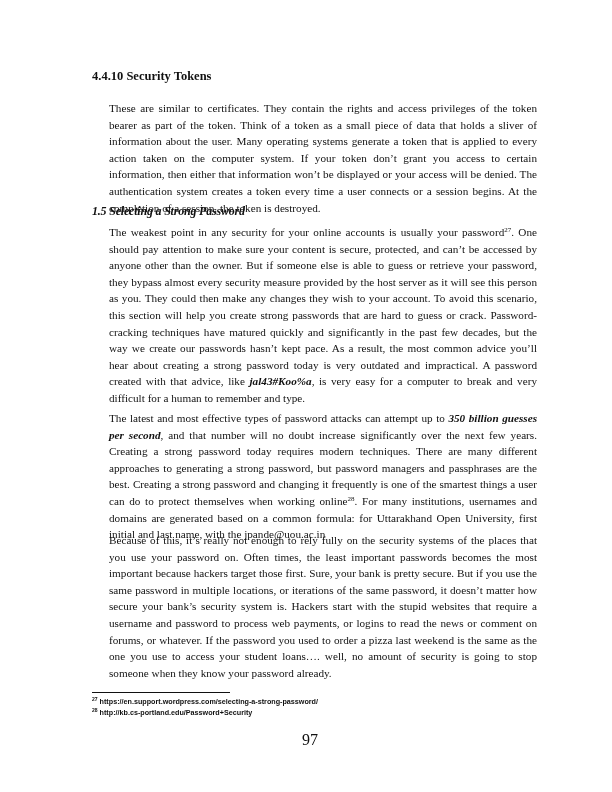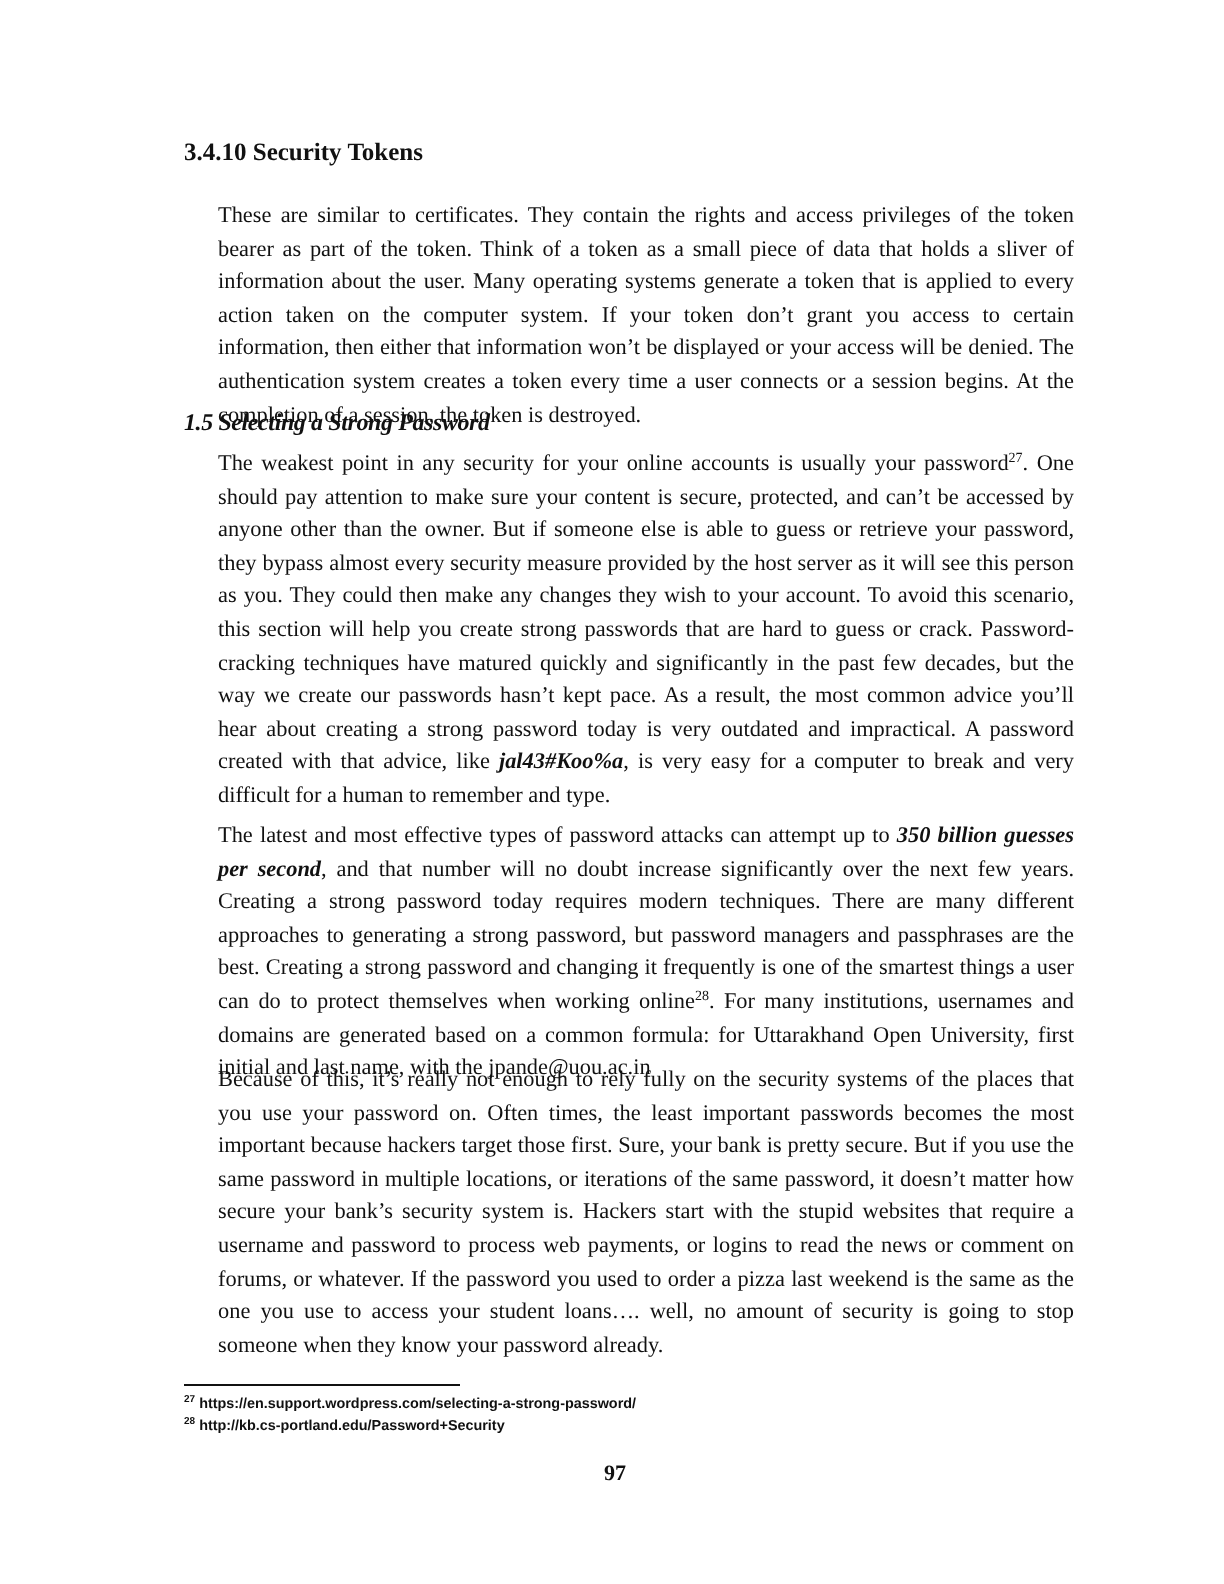--- a/index.html
+++ b/index.html
@@ -16,27 +16,27 @@
   #p3 { top: 393px; }
   #p4 { top: 515px; }
   sup { font-size: 7px; line-height: 0; vertical-align: 4px; }
   .bi { font-weight: bold; font-style: italic; }
   .fn-rule { position: absolute; top: 692px; left: 0; width: 138px; height: 1px; background: #111; }
   .fn { position: absolute; left: 0; font-size: 7.2px; font-family: "Liberation Sans", sans-serif;
         font-weight: bold; line-height: 9px; white-space: nowrap; }
   #fn1 { top: 697px; }
   #fn2 { top: 708px; }
   .fn sup { font-size: 5px; vertical-align: 3px; }
-  .pagenum { position: absolute; top: 731px; left: 210px; font-size: 11px; font-weight: bold; }
+  .pagenum { position: absolute; top: 731px; left: 210px; font-size: 16px; font-weight: normal; }
 </style>
 </head>
 <body>
 
 <div class="page">
-  <div class="h3">3.4.10 Security Tokens</div>
+  <div class="h3">4.4.10 Security Tokens</div>
   <p class="p" id="p1">These are similar to certificates. They contain the rights and access privileges of the token bearer as part of the token. Think of a token as a small piece of data that holds a sliver of information about the user. Many operating systems generate a token that is applied to every action taken on the computer system. If your token don’t grant you access to certain information, then either that information won’t be displayed or your access will be denied. The authentication system creates a token every time a user connects or a session begins. At the completion of a session, the token is destroyed.</p>
 
   <div class="h2">1.5 Selecting a Strong Password</div>
 
   <p class="p" id="p2"><span>The weakest point in any security for your online accounts is usually your password</span><sup>27</sup><span>. One should pay attention to make sure your content is secure, protected, and can’t be accessed by anyone other than the owner. But if someone else is able to guess or retrieve your password, they bypass almost every security measure provided by the host server as it will see this person as you. They could then make any changes they wish to your account. To avoid this scenario, this section will help you create strong passwords that are hard to guess or crack. Password-cracking techniques have matured quickly and significantly in the past few decades, but the way we create our passwords hasn’t kept pace. As a result, the most common advice you’ll hear about creating a strong password today is very outdated and impractical. A password created with that advice, like </span><span class="bi">jal43#Koo%a</span><span>, is very easy for a computer to break and very difficult for a human to remember and type.</span></p>
 
   <p class="p" id="p3"><span>The latest and most effective types of password attacks can attempt up to </span><span class="bi">350 billion guesses per second</span><span>, and that number will no doubt increase significantly over the next few years. Creating a strong password today requires modern techniques. There are many different approaches to generating a strong password, but password managers and passphrases are the best. Creating a strong password and changing it frequently is one of the smartest things a user can do to protect themselves when working online</span><sup>28</sup><span>. For many institutions, usernames and domains are generated based on a common formula: for Uttarakhand Open University, first initial and last name, with the jpande@uou.ac.in</span></p>
 
   <p class="p" id="p4">Because of this, it’s really not enough to rely fully on the security systems of the places that you use your password on. Often times, the least important passwords becomes the most important because hackers target those first. Sure, your bank is pretty secure. But if you use the same password in multiple locations, or iterations of the same password, it doesn’t matter how secure your bank’s security system is. Hackers start with the stupid websites that require a username and password to process web payments, or logins to read the news or comment on forums, or whatever. If the password you used to order a pizza last weekend is the same as the one you use to access your student loans…. well, no amount of security is going to stop someone when they know your password already.</p>
 

